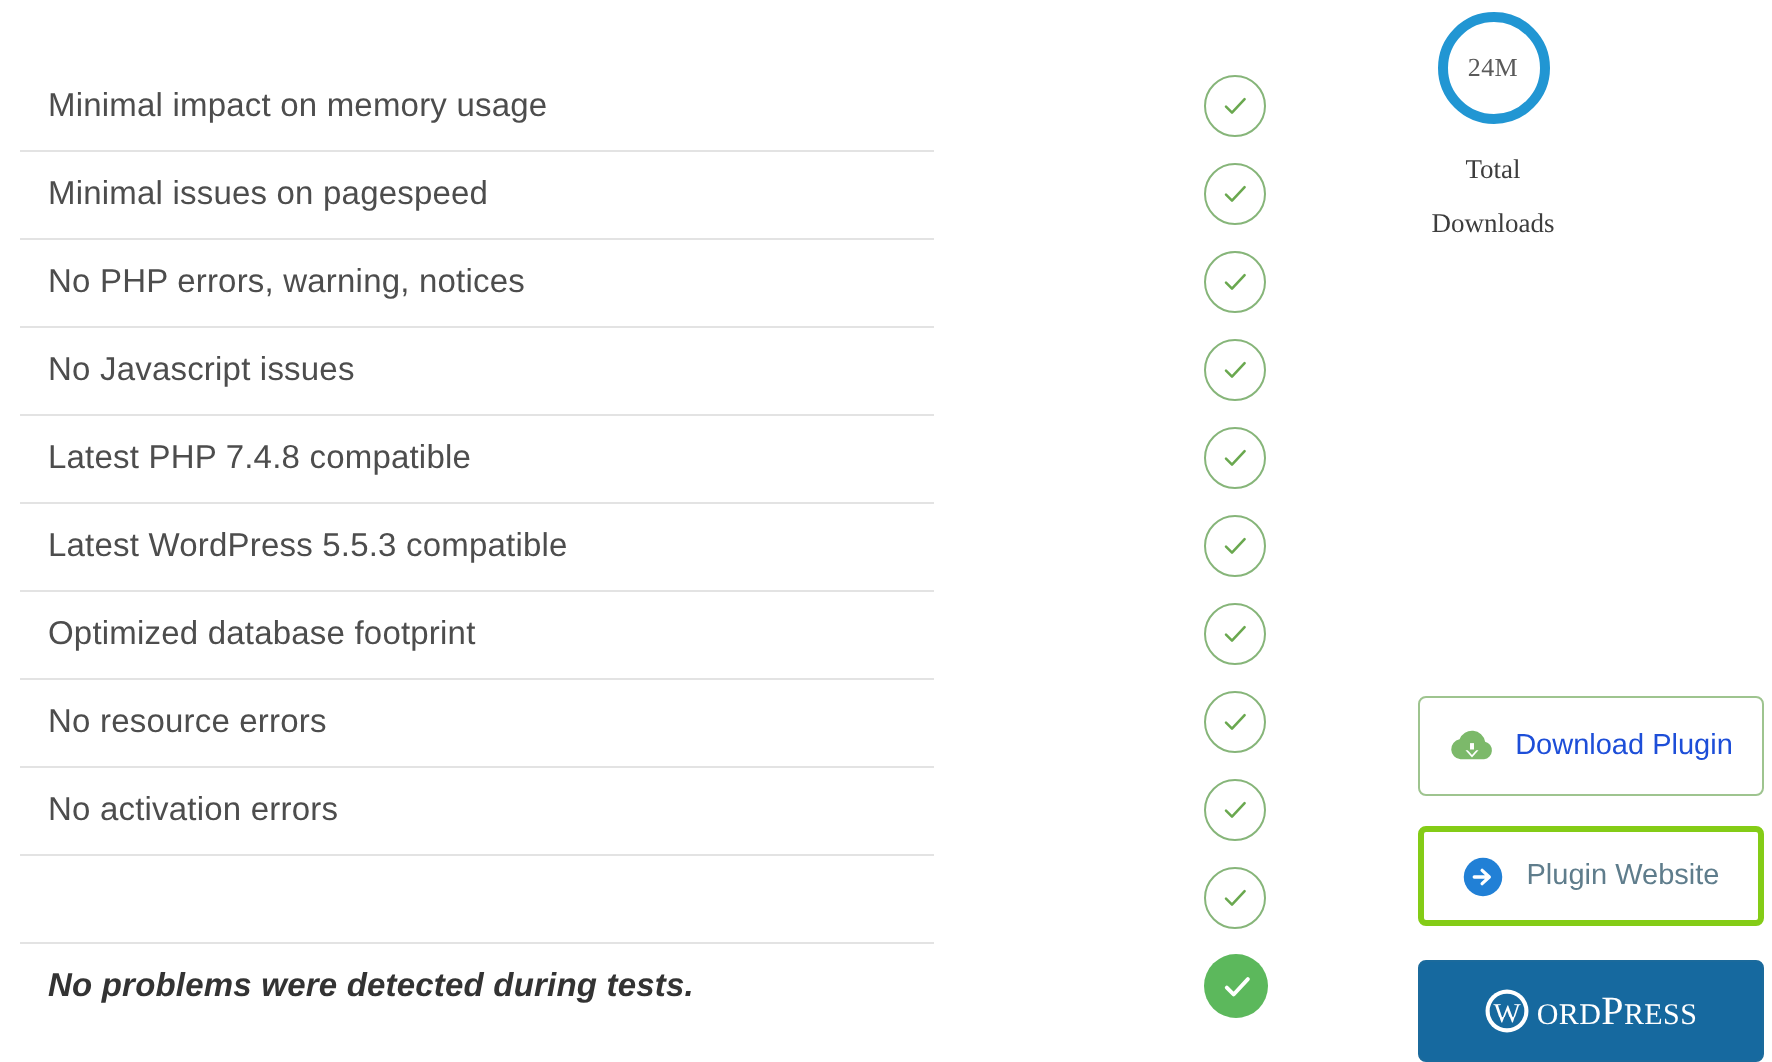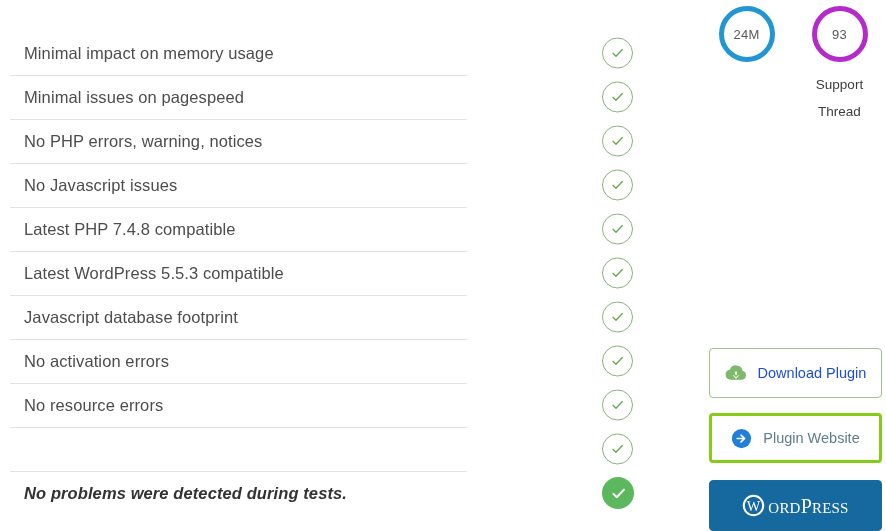--- a/index.html
+++ b/index.html
@@ -83,20 +83,21 @@
     width: 32px;
     height: 32px;
   }
 
   
   .stats {
     position: absolute;
     left: 700px;
     top: 6px;
     width: 186px;
+    font-family: Liberation Serif, serif;
   }
   .stat-row {
     display: flex;
   }
   .stat-row.second { margin-top: 38px; }
   .stat-cell {
     width: 93px;
     display: flex;
     flex-direction: column;
     align-items: center;
@@ -238,39 +239,39 @@
         <div class="divider"></div>
         <div class="row-label">Latest WordPress 5.5.3 compatible</div>
         <div class="check-mark">
           <svg width="15" height="15" viewBox="0 0 20 20">
             <path d="M4 10.4l4 4 8.4-9" stroke="#6aa84f" stroke-width="1.7" fill="none" stroke-linecap="round" stroke-linejoin="round"></path>
           </svg>
         </div>
       </div>
       <div class="check-row">
         <div class="divider"></div>
-        <div class="row-label">Javascript database footprint</div>
+        <div class="row-label">Optimized database footprint</div>
+        <div class="check-mark">
+          <svg width="15" height="15" viewBox="0 0 20 20">
+            <path d="M4 10.4l4 4 8.4-9" stroke="#6aa84f" stroke-width="1.7" fill="none" stroke-linecap="round" stroke-linejoin="round"></path>
+          </svg>
+        </div>
+      </div>
+      <div class="check-row">
+        <div class="divider"></div>
+        <div class="row-label">No resource errors</div>
         <div class="check-mark">
           <svg width="15" height="15" viewBox="0 0 20 20">
             <path d="M4 10.4l4 4 8.4-9" stroke="#6aa84f" stroke-width="1.7" fill="none" stroke-linecap="round" stroke-linejoin="round"></path>
           </svg>
         </div>
       </div>
       <div class="check-row">
         <div class="divider"></div>
         <div class="row-label">No activation errors</div>
-        <div class="check-mark">
-          <svg width="15" height="15" viewBox="0 0 20 20">
-            <path d="M4 10.4l4 4 8.4-9" stroke="#6aa84f" stroke-width="1.7" fill="none" stroke-linecap="round" stroke-linejoin="round"></path>
-          </svg>
-        </div>
-      </div>
-      <div class="check-row">
-        <div class="divider"></div>
-        <div class="row-label">No resource errors</div>
         <div class="check-mark">
           <svg width="15" height="15" viewBox="0 0 20 20">
             <path d="M4 10.4l4 4 8.4-9" stroke="#6aa84f" stroke-width="1.7" fill="none" stroke-linecap="round" stroke-linejoin="round"></path>
           </svg>
         </div>
       </div>
       <div class="check-row">
         <div class="divider"></div>
         <div class="check-mark">
           <svg width="15" height="15" viewBox="0 0 20 20">
@@ -288,26 +289,21 @@
         </div>
       </div>
     </div>
 
   <div class="stats">
     <div class="stat-row first">
         <div class="stat-cell">
           <div class="ring" style="border-color: rgb(33, 150, 211);">
             <div class="ring-value">24M</div>
           </div>
-        </div>
-        <div class="stat-cell">
-          <div class="ring" style="border-color: rgb(181, 43, 201);">
-            <div class="ring-value">93</div>
-          </div>
-          <div class="stat-label"><span class="l1">Support</span><span class="l2">Thread</span></div>
+          <div class="stat-label"><span class="l1">Total</span><span class="l2">Downloads</span></div>
         </div>
       </div>
   </div>
 
   <div class="actions">
 
     <div class="btn btn-download">
       <span class="btn-icon">
         <svg width="22" height="18" viewBox="0 0 24 20">
           <path d="M19.3 7.6A7.4 7.4 0 0 0 5.1 6.3 5.6 5.6 0 0 0 5.6 17.4h13.1a5 5 0 0 0 .6-9.8z" fill="#7cb96a"></path>

